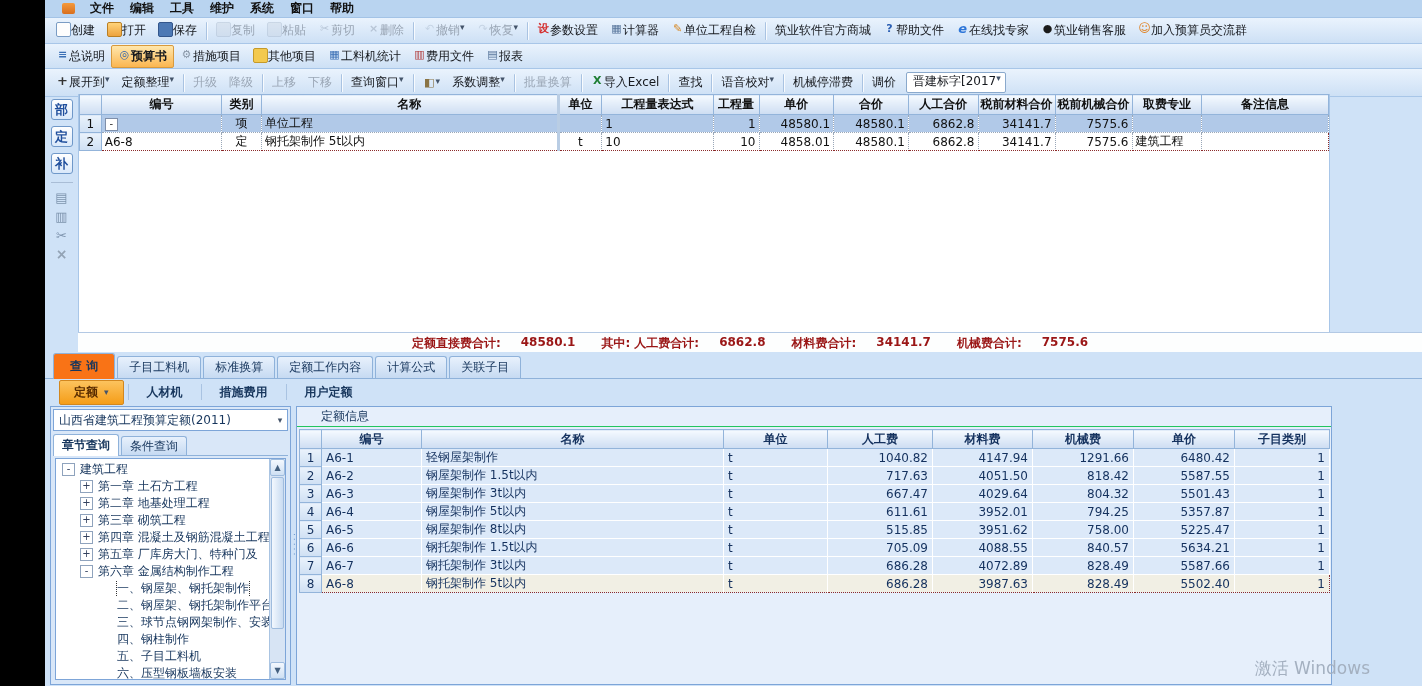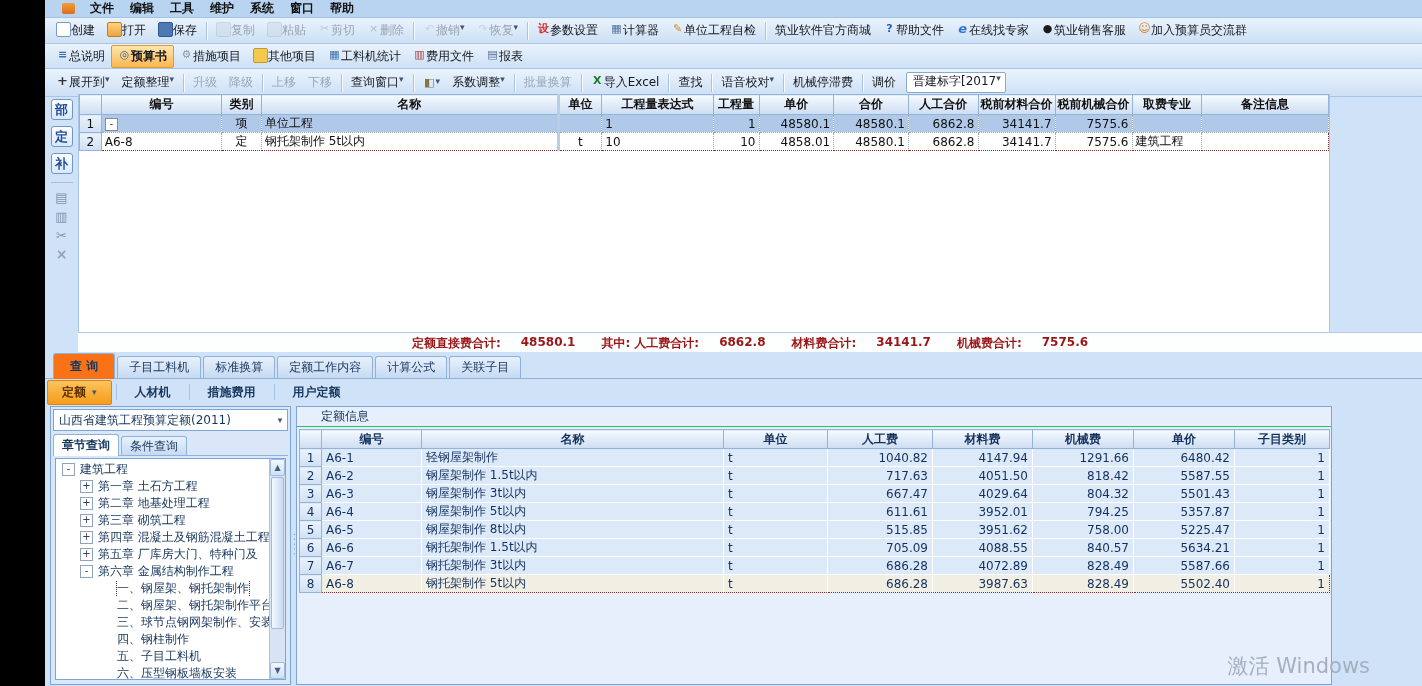--- a/index.html
+++ b/index.html
@@ -89,21 +89,21 @@
     display:flex;align-items:center;justify-content:center;gap:26px;color:#9a1616;font-weight:bold;}
   .tot-seg{display:flex;gap:20px;}
   .splitter-dots{position:absolute;left:50%;top:347px;transform:translateX(-50%);color:#6f9bd1;font-size:11px;letter-spacing:2px;}
 
   
   .query{position:absolute;left:0;top:352px;right:0;bottom:0;background:#cfe2f7;}
   .q-tabs{height:26px;display:flex;align-items:flex-end;gap:2px;padding-left:8px;border-bottom:1px solid #8fb2da;}
   .q-tab{height:21px;padding:0 11px;display:flex;align-items:center;border:1px solid #8fb2da;border-bottom:none;
     border-radius:3px 3px 0 0;background:linear-gradient(#e8f1fc,#c6daf2);color:#17365d;white-space:nowrap;}
   .q-tab.active{background:#f97316;font-weight:bold;height:25px;margin-bottom:-1px;padding:0 16px;}
-  .q-subtabs{height:26px;display:flex;align-items:center;gap:4px;padding-left:2px;}
+  .q-subtabs{height:26px;display:flex;align-items:center;gap:4px;padding-left:14px;}
   .sub-btn{padding:3px 14px;color:#17365d;display:flex;align-items:center;gap:6px;white-space:nowrap;font-weight:bold;}
   .sub-btn.active{background:linear-gradient(#fcc35e,#f59d18);border:1px solid #d2871f;border-radius:2px;color:#5b2d00;font-weight:bold;}
   .sub-btn.sep{padding:0;width:1px;height:16px;background:#a9c3e2;}
 
   .q-body{position:absolute;top:52px;left:0;right:0;bottom:0;}
   .left-panel{position:absolute;left:5px;top:2px;width:241px;bottom:1px;border:1px solid #7da5d8;background:#d9e7f8;padding:2px;box-sizing:border-box;}
   .combo-box{height:20px;background:#fff;border:1px solid #7da5d8;display:flex;align-items:center;justify-content:space-between;color:#17365d;padding-left:5px;}
   .combo-arrow{width:14px;text-align:center;color:#44546a;font-size:9px;}
   .lp-tabs{display:flex;align-items:flex-end;gap:2px;height:22px;margin-top:2px;border-bottom:1px solid #8fb2da;}
   .lp-tab{height:18px;padding:0 8px;display:flex;align-items:center;border:1px solid #8fb2da;border-bottom:none;border-radius:3px 3px 0 0;
@@ -125,21 +125,21 @@
 
   .right-panel{position:absolute;left:251px;top:2px;width:1036px;bottom:1px;border:1px solid #7da5d8;background:#e6effb;box-sizing:border-box;}
   .rp-title{height:19px;display:flex;align-items:center;padding-left:24px;color:#17365d;border-bottom:1px solid #22c55e;}
   table.qgrid{border-collapse:collapse;table-layout:fixed;font-size:12px;margin:2px 0 0 2px;color:#14315e;}
   .qgrid th{height:18px;background:linear-gradient(#f5faff,#cdddf2);border:1px solid #93b4da;font-weight:600;padding:0 2px;overflow:hidden;white-space:nowrap;}
   .qgrid td{height:17px;background:#dce9f9;border-right:1px solid #fff;border-bottom:1px solid #fff;padding:0 4px;white-space:nowrap;overflow:hidden;}
   .qgrid tr.selected td:not(.rownum){background:#f1efe4;border-top:1px dotted #8b2b2b;border-bottom:1px dotted #8b2b2b;}
   .qgrid tr.selected td:nth-child(2){border-left:1px dotted #8b2b2b;}
   .qgrid tr.selected td:last-child{border-right:1px dotted #8b2b2b;}
 
-  .watermark{position:absolute;right:52px;bottom:6px;font-size:21px;color:#a4b0c0;}
+  .watermark{position:absolute;right:52px;bottom:6px;font-size:17px;color:#a4b0c0;}
 </style>
 </head>
 <body>
 
 <div class="screen">
   <div class="app">
 
     <div class="menubar">
       <div class="logo"></div>
       <div style="display:flex;">

